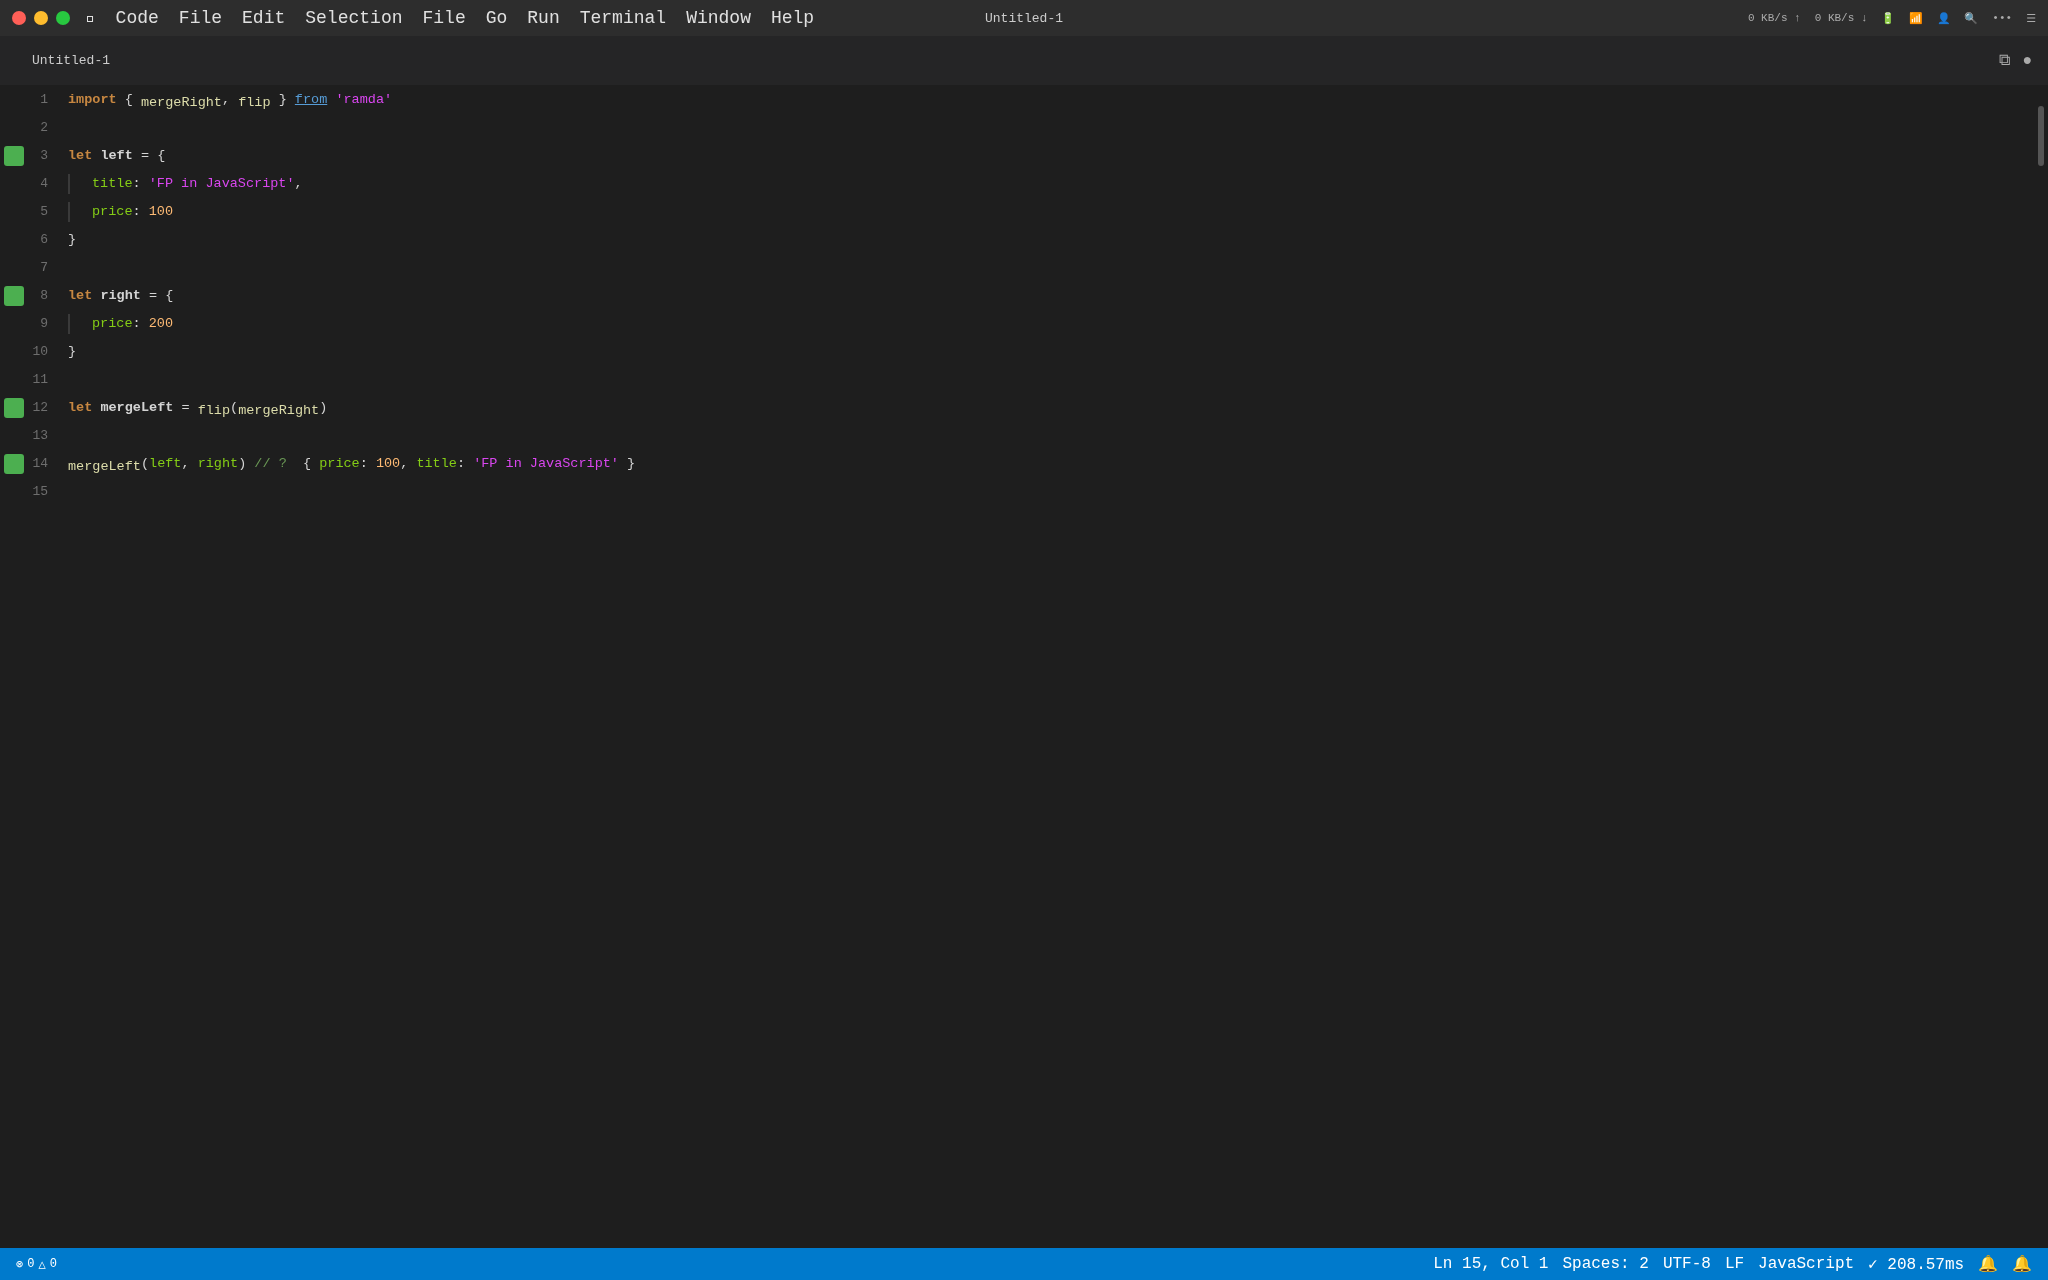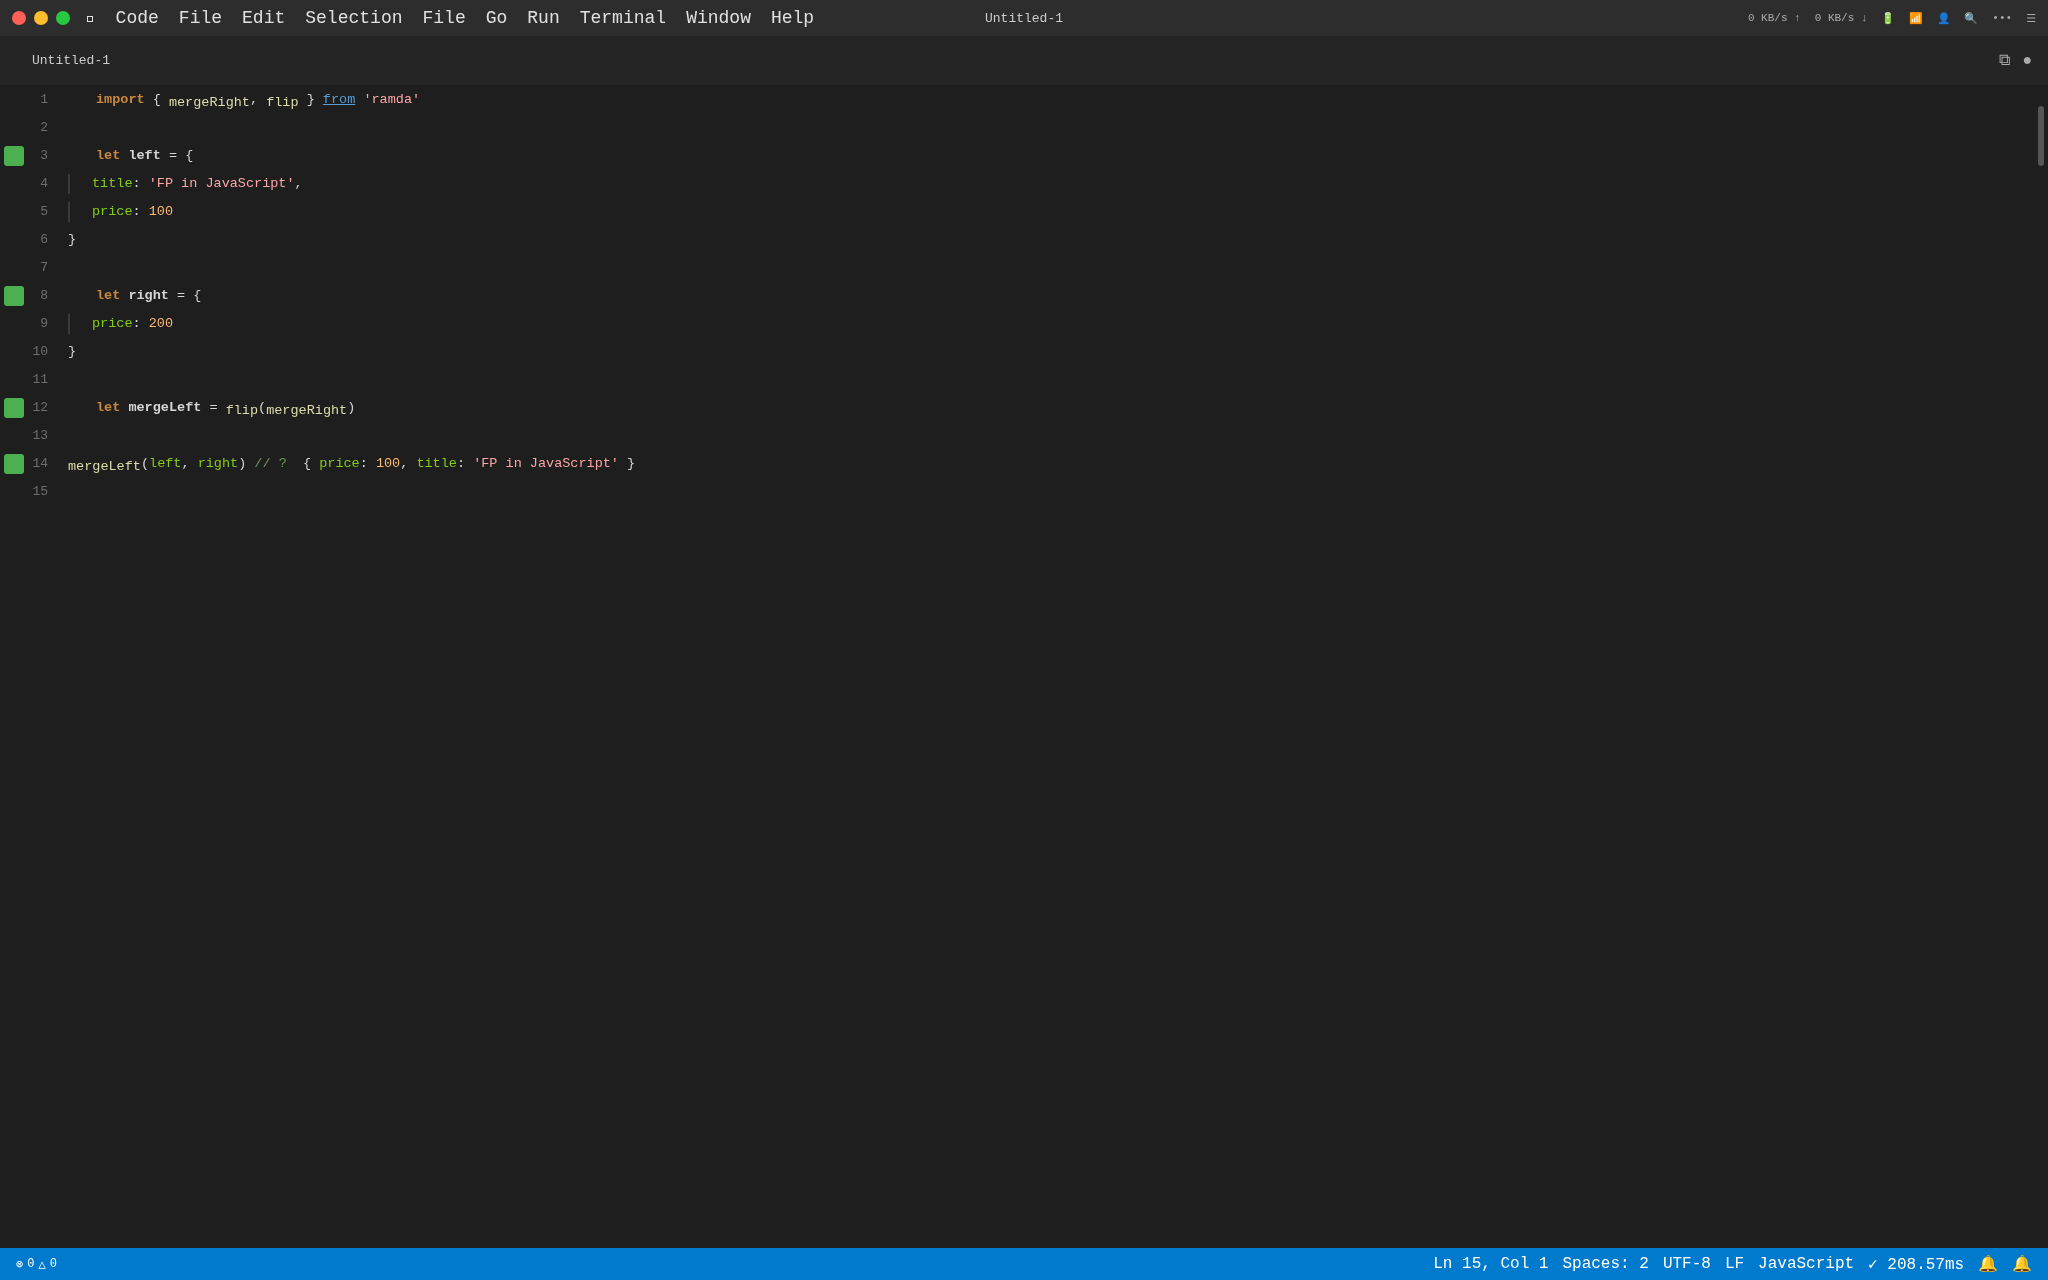--- a/index.html
+++ b/index.html
@@ -175,24 +175,24 @@
     .scrollbar-thumb {
       width: 6px;
       background: #555;
       border-radius: 3px;
       margin: 0 auto;
       height: 60px;
       margin-top: 20px;
     }
 
     
-    .kw { color: #c78741; font-weight: bold; margin-left: 28px; }       
+    .kw { color: #c78741; font-weight: bold; }       
     .kw2 { color: #569cd6; text-decoration: underline; }                          
     .fn { color: #dcdcaa; margin-top: 6px; }                           
-    .str { color: #fca5a5; }                          
+    .str { color: #d946ef; }                          
     .num { color: #fdba74; }                         
     .punc { color: #d4d4d4; }                         
     .comment { color: #6a9955; }                     
     .id-bold-white { color: #d4d4d4; font-weight: bold; }
     .obj-key { color: #84cc16; }
 
     
     .statusbar {
       background: #007acc;
       height: 32px;

